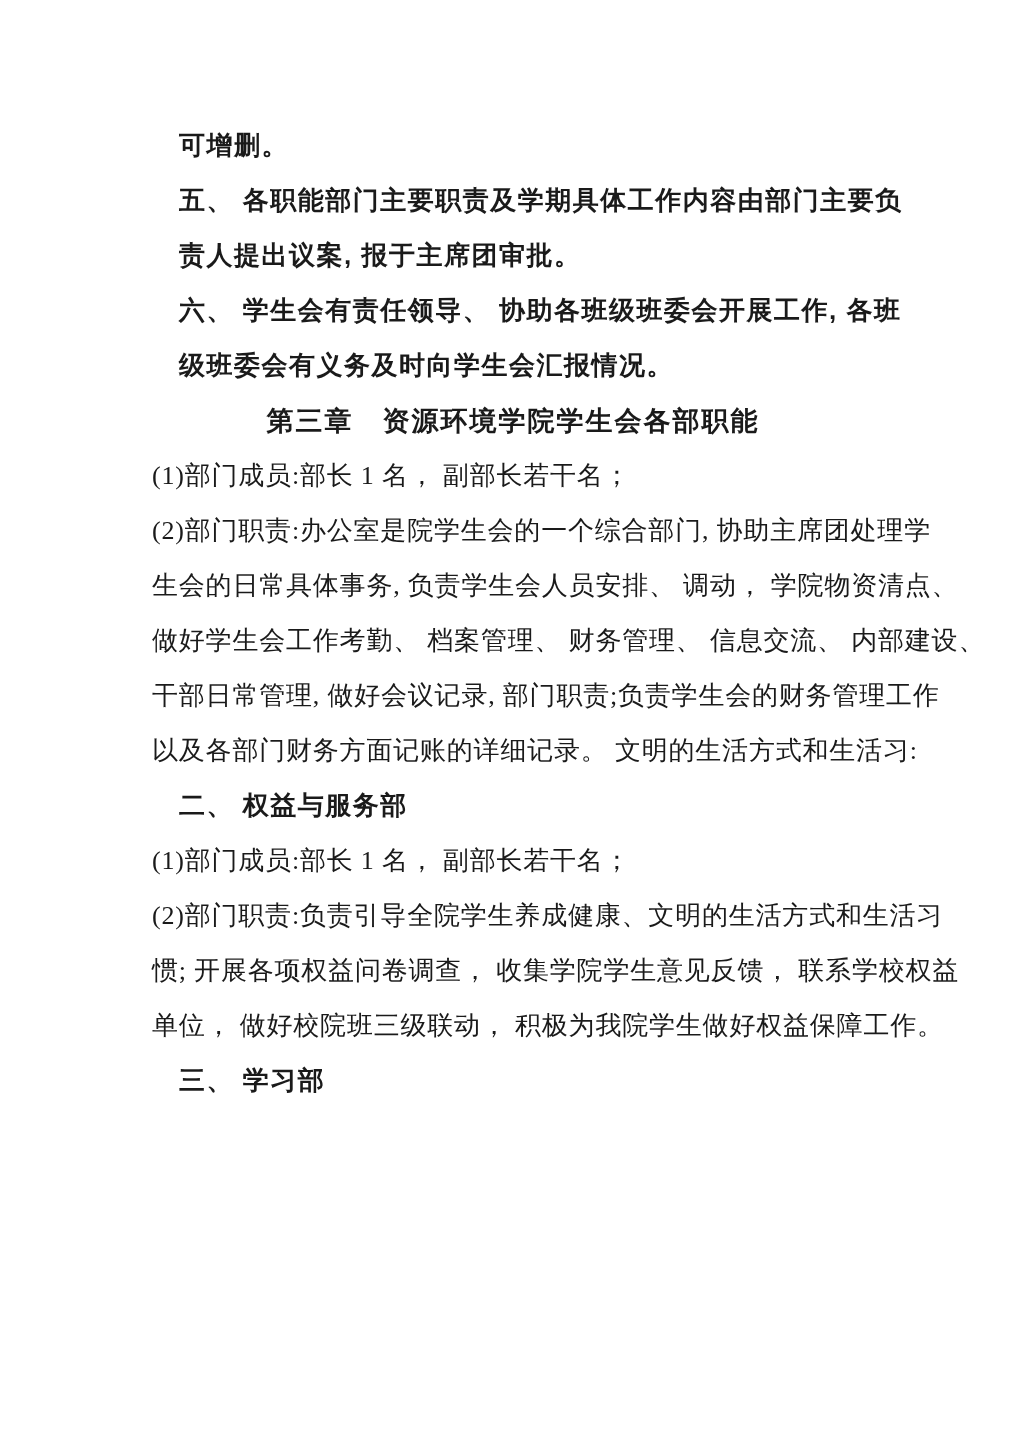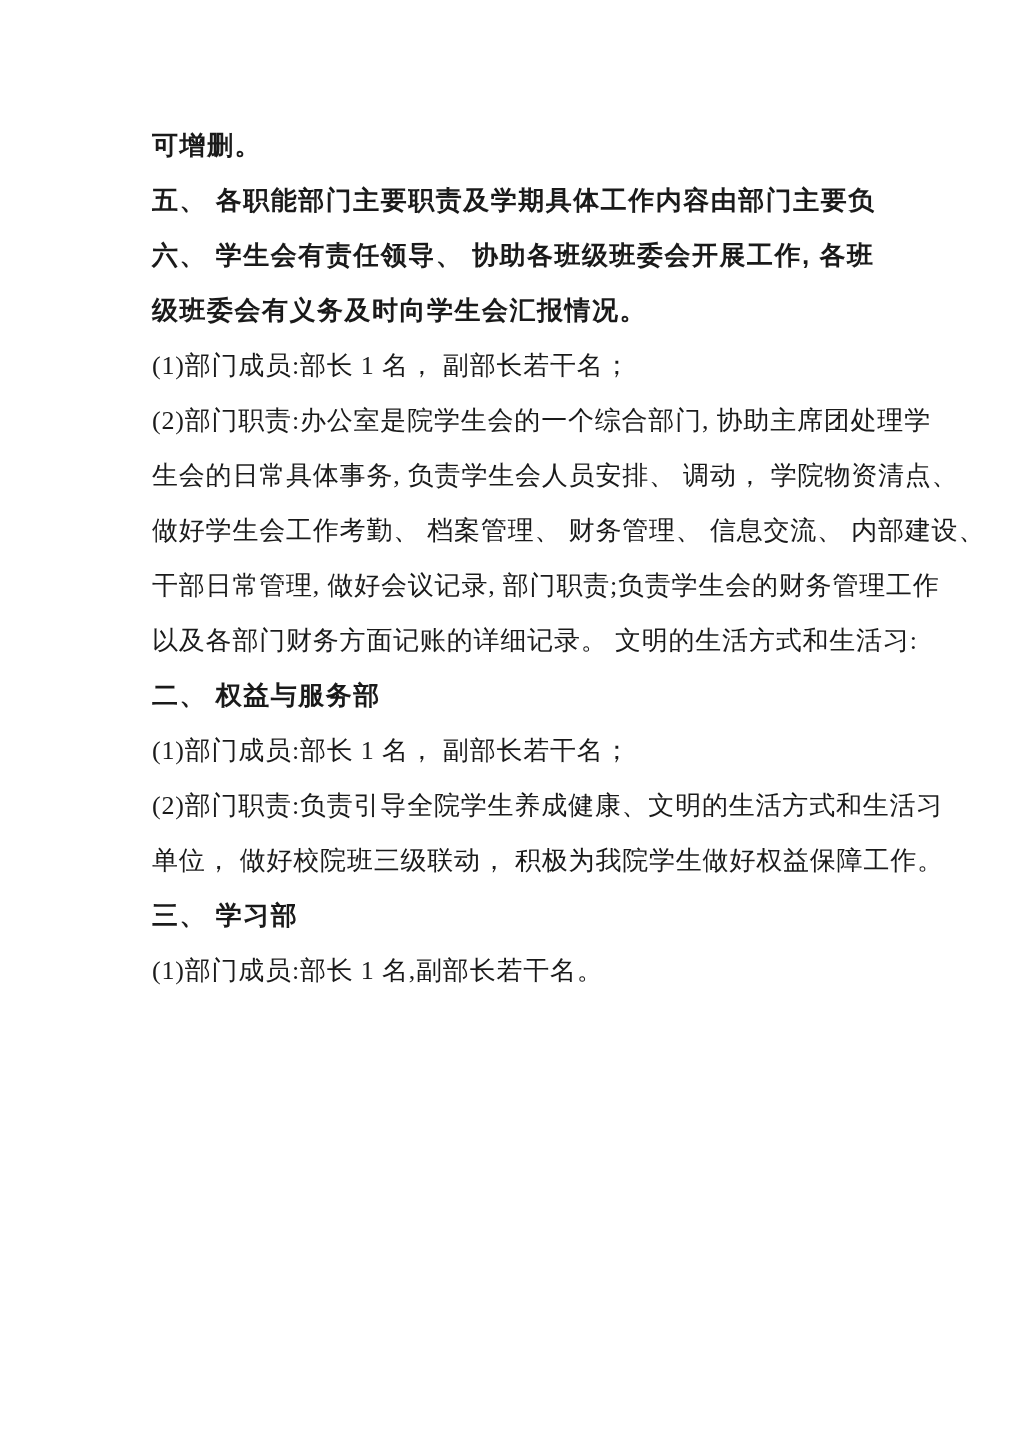--- a/index.html
+++ b/index.html
@@ -22,20 +22,21 @@
     display: flex;
     align-items: center;
     white-space: pre;
     color: #1a1a1a;
   }
   .sans {
     font-family: "Liberation Sans", "DejaVu Sans", sans-serif;
     font-size: 26px;
     font-weight: 600;
     letter-spacing: 1.5px;
+    margin-left: 27px;
   }
   .serif {
     font-family: "Liberation Serif", "DejaVu Serif", serif;
     font-size: 26px;
     font-weight: 400;
     letter-spacing: 0.8px;
   }
   .chapter {
     font-family: "Liberation Serif", "DejaVu Serif", serif;
     font-size: 27px;
@@ -43,27 +44,29 @@
     letter-spacing: 2px;
     justify-content: center;
   }
 </style>
 </head>
 <body>
 
 <div class="page">
   <div class="line sans">可增删。</div>
   <div class="line sans">五、 各职能部门主要职责及学期具体工作内容由部门主要负</div>
+  <div class="line sans">责人提出议案, 报于主席团审批。</div>
   <div class="line sans">六、 学生会有责任领导、 协助各班级班委会开展工作, 各班</div>
   <div class="line sans">级班委会有义务及时向学生会汇报情况。</div>
+  <div class="line chapter">第三章　资源环境学院学生会各部职能</div>
   <div class="line serif">(1)部门成员:部长 1 名， 副部长若干名；</div>
   <div class="line serif">(2)部门职责:办公室是院学生会的一个综合部门, 协助主席团处理学</div>
   <div class="line serif">生会的日常具体事务, 负责学生会人员安排、 调动， 学院物资清点、</div>
   <div class="line serif">做好学生会工作考勤、 档案管理、 财务管理、 信息交流、 内部建设、</div>
   <div class="line serif">干部日常管理, 做好会议记录, 部门职责;负责学生会的财务管理工作</div>
   <div class="line serif">以及各部门财务方面记账的详细记录。 文明的生活方式和生活习:</div>
   <div class="line sans">二、 权益与服务部</div>
   <div class="line serif">(1)部门成员:部长 1 名， 副部长若干名；</div>
   <div class="line serif">(2)部门职责:负责引导全院学生养成健康、文明的生活方式和生活习</div>
+  <div class="line serif">惯; 开展各项权益问卷调查， 收集学院学生意见反馈， 联系学校权益</div>
   <div class="line serif">单位， 做好校院班三级联动， 积极为我院学生做好权益保障工作。</div>
   <div class="line sans">三、 学习部</div>
-  <div class="line serif">(1)部门成员:部长 1 名,副部长若干名。</div>
 </div>
 
 </body></html>

